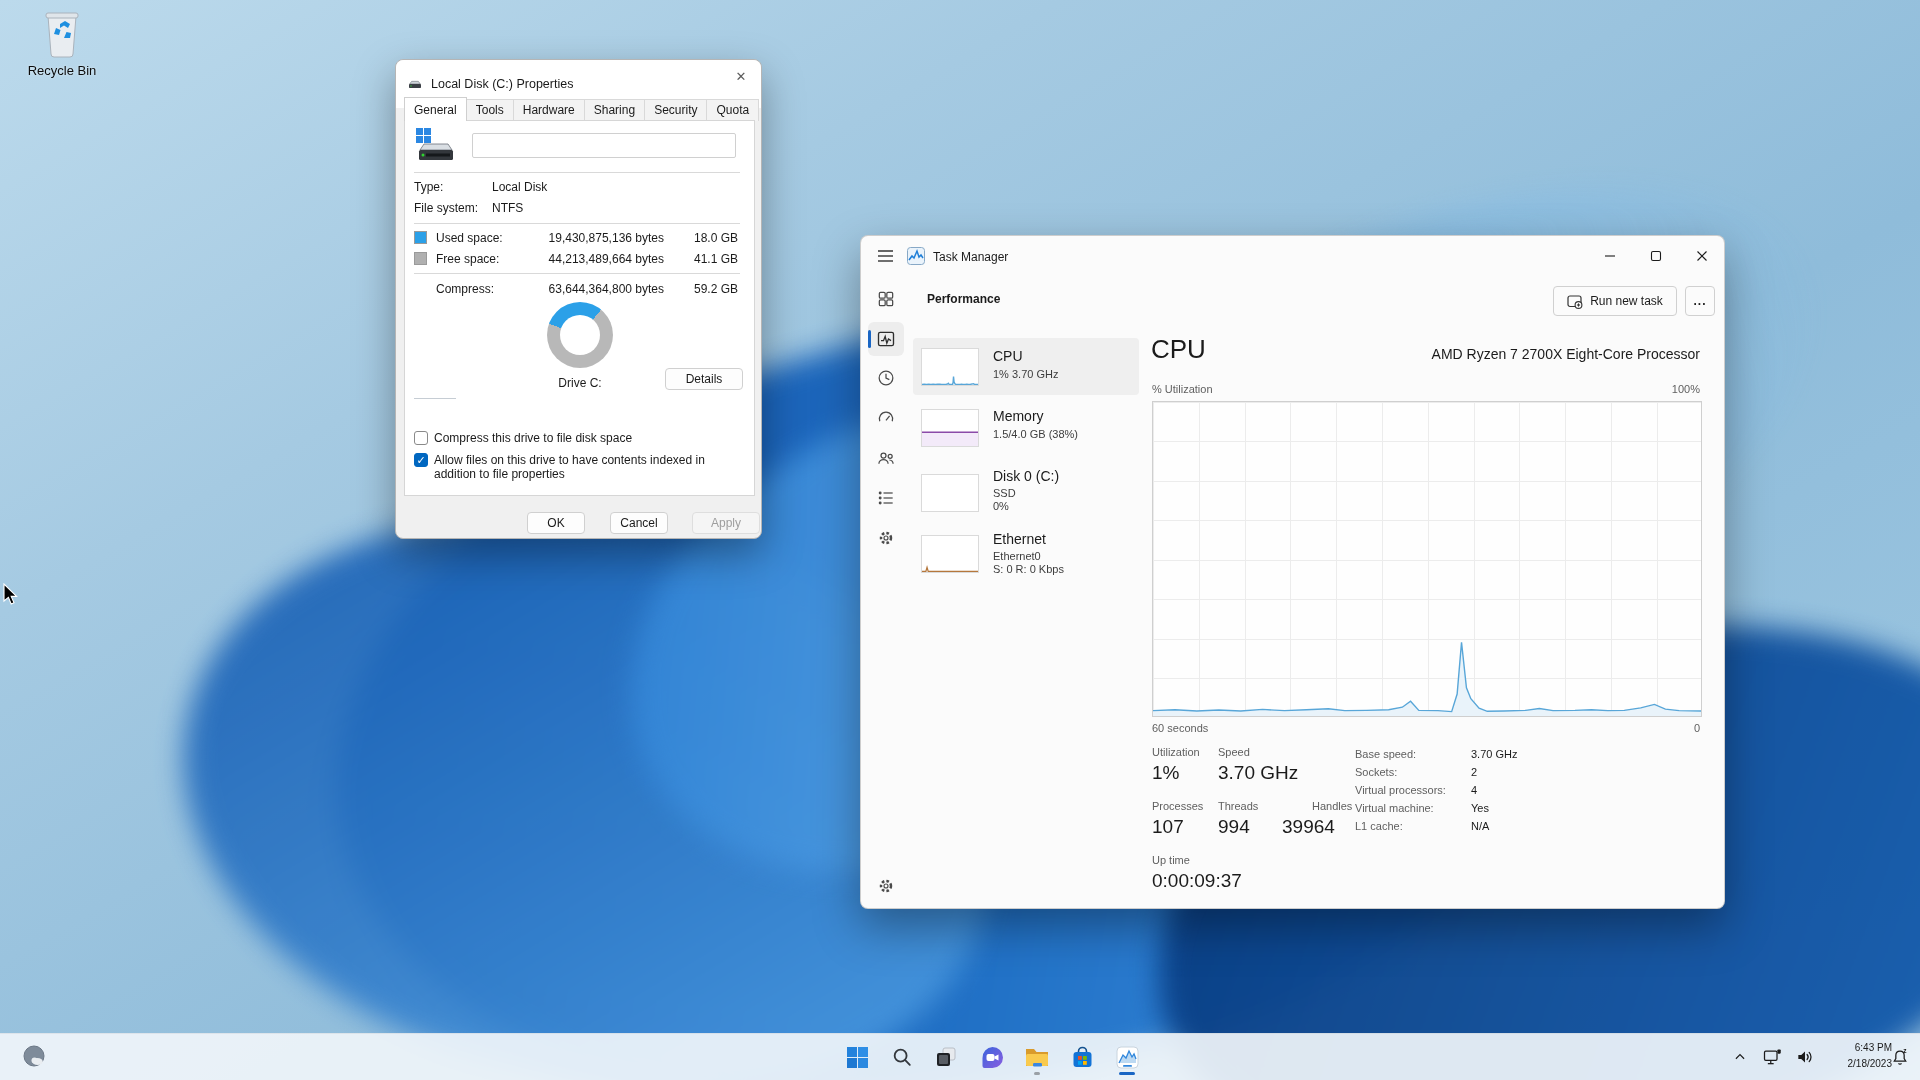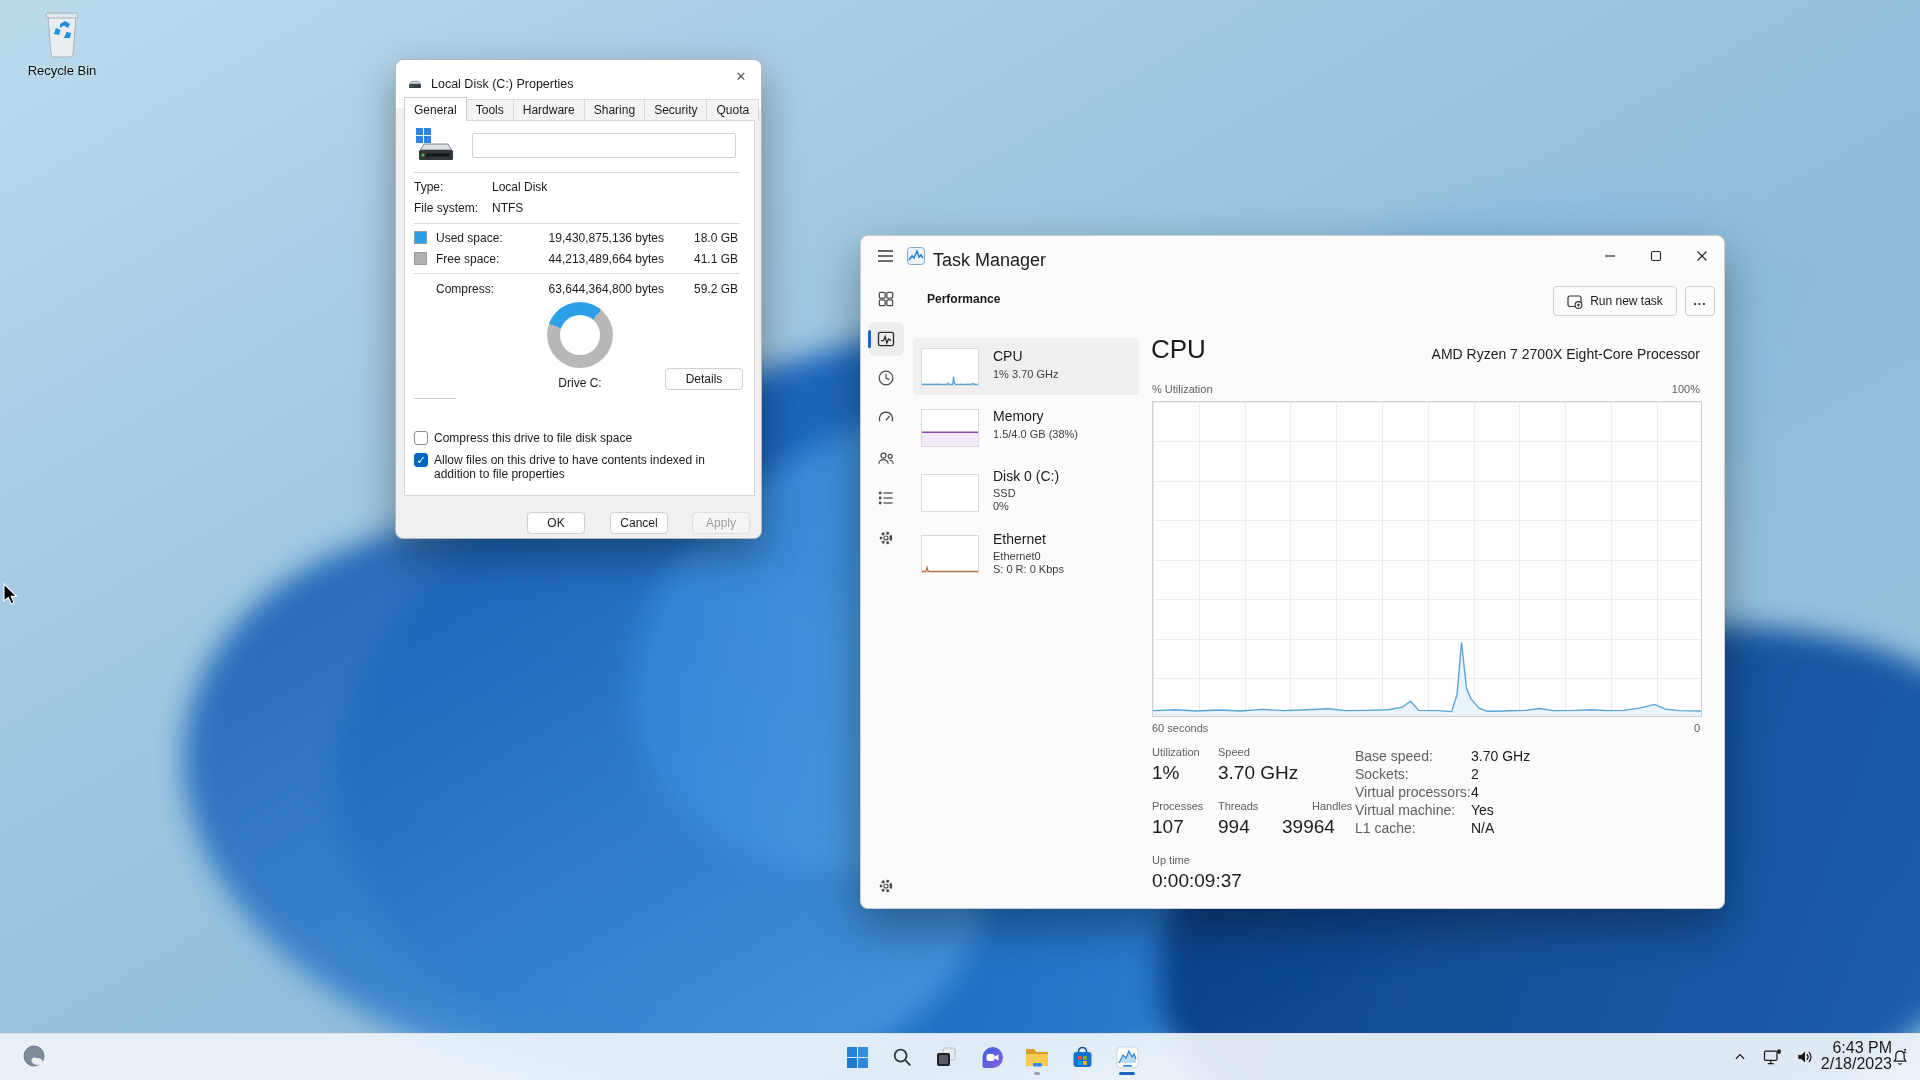--- a/index.html
+++ b/index.html
@@ -40,50 +40,50 @@
   #dlg input.drive-name{position:absolute;left:76px;top:73px;width:264px;height:25px;border:1px solid #d0d0d0;border-radius:2px;font-size:12px;padding:0 6px;box-sizing:border-box;}
   .donut{position:absolute;width:66px;height:66px;border-radius:50%;}
   .donut::after{content:"";position:absolute;left:13px;top:13px;width:40px;height:40px;border-radius:50%;background:#fff;}
   .cb{position:absolute;width:14px;height:14px;border:1px solid #8a8a8a;border-radius:3px;background:#fff;box-sizing:border-box;}
   .cb.checked{background:#0067c0;border-color:#0067c0;color:#fff;font-size:11px;text-align:center;line-height:13px;}
   .cblabel{position:absolute;font-size:12px;color:#1b1b1b;line-height:14px;}
 
   
   #tm{left:860px;top:235px;width:865px;height:674px;background:#fbfbfb;border:1px solid rgba(0,0,0,.18);border-radius:8px;box-shadow:0 18px 46px rgba(0,0,0,.35);box-sizing:border-box;overflow:hidden;}
   #tm .titlebar{position:absolute;left:0;top:0;right:0;height:41px;}
-  #tm .title{position:absolute;left:72px;top:14px;font-size:18px;color:#1b1b1b;}
+  #tm .title{position:absolute;left:72px;top:14px;font-size:12px;color:#1b1b1b;}
   .winctl{position:absolute;top:4px;width:40px;height:32px;display:flex;align-items:center;justify-content:center;color:#1b1b1b;}
   .rail-icon{position:absolute;left:15px;width:20px;height:20px;}
   .rail-pill{position:absolute;left:7px;width:36px;height:34px;background:#ededed;border-radius:6px;}
   .rail-accent{position:absolute;left:7px;width:3px;height:18px;background:#1a66c4;border-radius:2px;}
   .tm-header{position:absolute;left:66px;top:56px;font-size:12px;font-weight:700;color:#1b1b1b;}
   .runbtn{left:692px;top:50px;width:124px;height:30px;background:#fbfbfb;text-align:center;}
   .morebtn{left:824px;top:50px;width:30px;height:30px;background:#fbfbfb;font-weight:700;letter-spacing:1px;}
   .card{position:absolute;left:52px;width:226px;border-radius:4px;}
   .card.selected{background:#efefef;}
   .thumb{position:absolute;left:8px;top:10px;width:58px;height:38px;background:#fff;border:1px solid #dadada;box-sizing:border-box;}
   .card .name{position:absolute;left:80px;font-size:14px;color:#1b1b1b;white-space:nowrap;}
   .card .sub{position:absolute;left:80px;font-size:11px;color:#3d3d3d;white-space:nowrap;}
   .cpu-title{position:absolute;left:290px;top:98px;font-size:26px;color:#1b1b1b;}
   .cpu-sub{position:absolute;right:24px;top:110px;font-size:14px;color:#1b1b1b;}
   .axis{position:absolute;font-size:11px;color:#5f5f5f;white-space:nowrap;}
   .graph{position:absolute;left:291px;top:165px;width:550px;height:316px;border:1px solid #cfcfcf;box-sizing:border-box;background-color:#fefefe;background-image:repeating-linear-gradient(to right,#ececec 0 1px,transparent 1px 45.8px),repeating-linear-gradient(to bottom,#ececec 0 1px,transparent 1px 39.5px);}
   .graph svg{position:absolute;inset:0;width:100%;height:100%;}
   .statlabel{position:absolute;font-size:11px;color:#5f5f5f;white-space:nowrap;}
   .statvalue{position:absolute;font-size:19px;color:#1b1b1b;white-space:nowrap;}
-  .kv{position:absolute;font-size:14px;white-space:nowrap;}
+  .kv{position:absolute;font-size:11px;white-space:nowrap;}
   .kv.k{color:#5f5f5f;}
   .kv.v{color:#1b1b1b;}
 
   
   #taskbar{left:0;bottom:0;width:1920px;height:46px;background:rgba(240,245,250,.92);border-top:1px solid rgba(0,0,0,.05);}
   .tb-btn{position:absolute;top:3px;width:40px;height:40px;border-radius:5px;display:flex;align-items:center;justify-content:center;}
   .run-dot{position:absolute;bottom:2px;left:17px;width:6px;height:3px;border-radius:2px;background:#9aa0a6;}
   .active-pill{position:absolute;bottom:2px;left:12px;width:16px;height:3px;border-radius:2px;background:#1a66c4;}
-  .tray-clock{position:absolute;right:28px;top:6px;text-align:right;font-size:16px;color:#1b1b1b;line-height:16px;}
+  .tray-clock{position:absolute;right:28px;top:6px;text-align:right;font-size:10px;color:#1b1b1b;line-height:16px;}
 </style>
 </head>
 <body>
 
 <div id="screen">
 
   <div id="wallpaper">
     <div class="bloom b1"></div>
       <div class="bloom b2"></div>
       <div class="bloom b3"></div>
@@ -173,21 +173,21 @@
     <button class="btn" style="left:269px;top:308px;width:78px;height:22px;">Details</button>
     <div class="sep" style="left:18px;top:338px;width:42px;background:#c6cdd4;"></div>
 
     <span class="cb" style="left:18px;top:371px;"></span>
     <span class="cblabel" style="left:38px;top:371px;width:300px;">Compress this drive to file disk space</span>
     <span class="cb checked" style="left:18px;top:393px;">✓</span>
     <span class="cblabel" style="left:38px;top:393px;width:302px;">Allow files on this drive to have contents indexed in addition to file properties</span>
 
     <button class="btn" style="left:131px;top:452px;width:58px;height:22px;">OK</button>
     <button class="btn" style="left:214px;top:452px;width:58px;height:22px;">Cancel</button>
-    <button class="btn disabled" style="left:296px;top:452px;width:58px;height:22px;">Apply</button>
+    <button class="btn disabled" style="left:296px;top:452px;width:68px;height:22px;">Apply</button>
   </div>
 
   <div id="tm" class="abs">
     <div class="titlebar">
       <span class="abs" style="left:16px;top:13px;">
         <svg width="17" height="14" viewBox="0 0 17 14">
             <g stroke="#333" stroke-width="1.4">
               <line x1="1" y1="2" x2="16" y2="2"></line>
               <line x1="1" y1="7" x2="16" y2="7"></line>
               <line x1="1" y1="12" x2="16" y2="12"></line>

